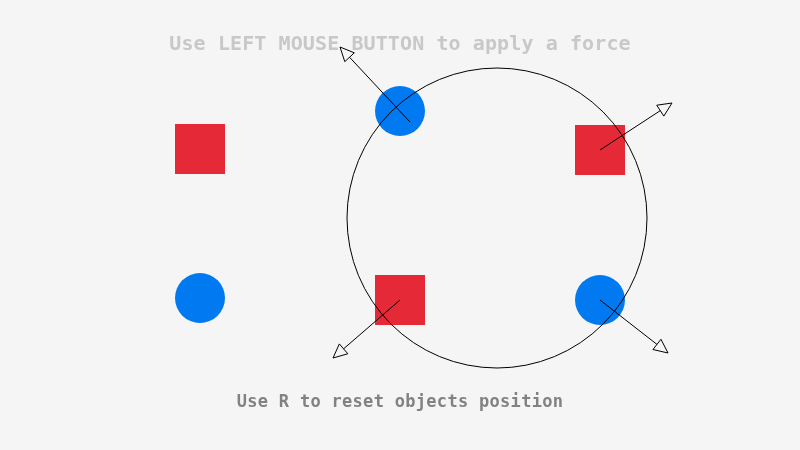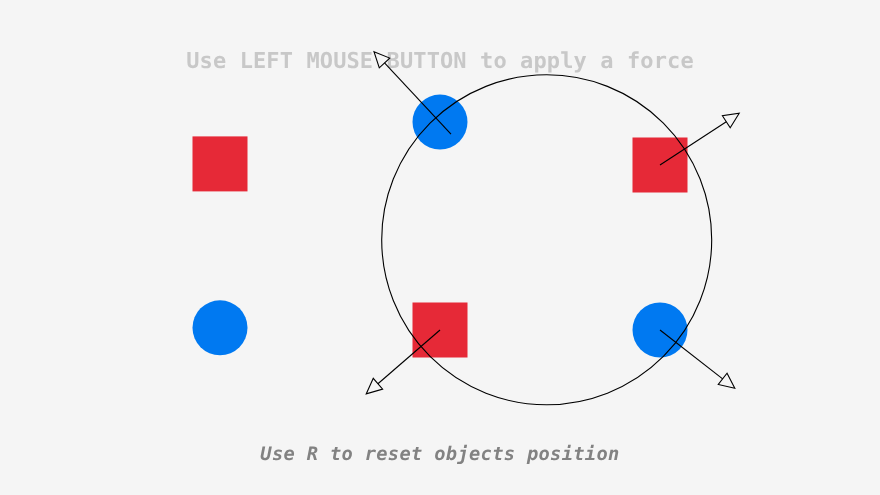--- a/index.html
+++ b/index.html
@@ -11,21 +11,20 @@
     font-family: "DejaVu Sans Mono", monospace;
   }
   .hint {
     position: absolute;
     left: 0;
     width: 100%;
     text-align: center;
     font-weight: bold;
     z-index: 1;
     white-space: nowrap;
-    margin-top: 12px;
   }
   .hint-top   { top: 31px;  font-size: 20px; letter-spacing: 0.1px; }
   .hint-bottom{ top: 391px; font-size: 17px; letter-spacing: 0.3px; }
   svg.scene {
     position: absolute;
     left: 0; top: 0;
     z-index: 2;
   }
 </style>
 </head>
@@ -45,14 +44,14 @@
       <line x1="410" y1="122" x2="349.55245550504014" y2="57.23477375540016" stroke="#000000" stroke-width="1"></line>
       <polygon points="340,47 354.30431474861876,52.79970512806009 344.8005962614615,61.669842382740235" fill="none" stroke="#000000" stroke-width="1"></polygon>
       <line x1="600" y1="150" x2="660.2766918948428" y2="110.65271501308877" stroke="#000000" stroke-width="1"></line>
       <polygon points="672,103 663.8297381509198,116.0956794904832 656.7236456387658,105.20975053569433" fill="none" stroke="#000000" stroke-width="1"></polygon>
       <line x1="400" y1="300" x2="343.5848580850191" y2="348.83698852341627" stroke="#000000" stroke-width="1"></line>
       <polygon points="333,358 339.33060275660523,343.92259012680023 347.839113413433,353.7513869200323" fill="none" stroke="#000000" stroke-width="1"></polygon>
       <line x1="600" y1="300" x2="656.9578184838527" y2="344.393593818297" stroke="#000000" stroke-width="1"></line>
       <polygon points="668,353 652.9619870423478,349.520320950794 660.9536499253577,339.26686668580004" fill="none" stroke="#000000" stroke-width="1"></polygon>
     </svg>
 
-  <div class="hint hint-bottom" style="color: rgb(130, 130, 130); font-style: italic;">Use R to reset objects position</div>
+  <div class="hint hint-bottom" style="color: rgb(130, 130, 130);">Use R to reset objects position</div>
 </div>
 
 </body></html>

